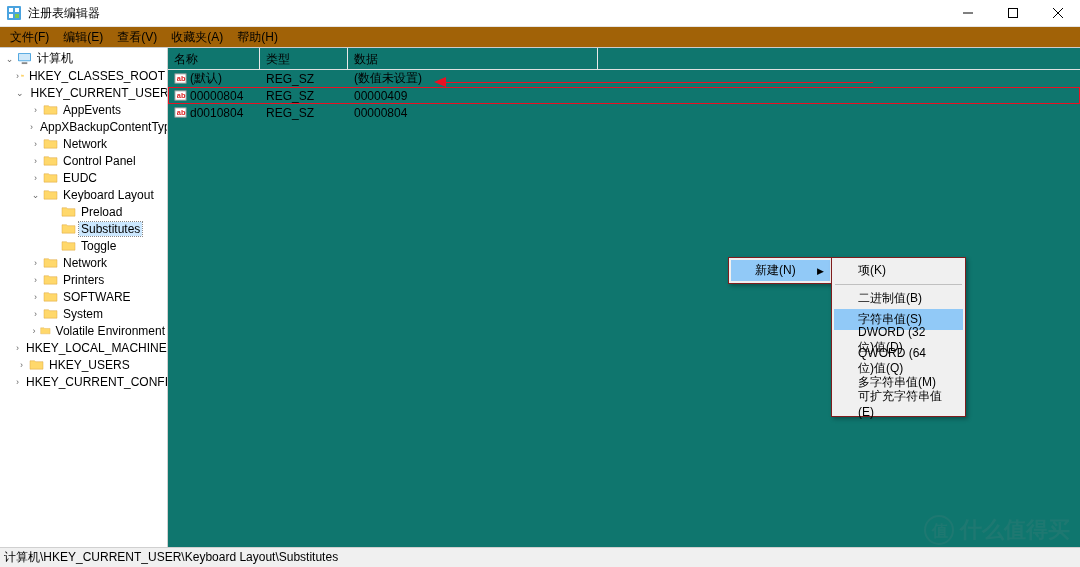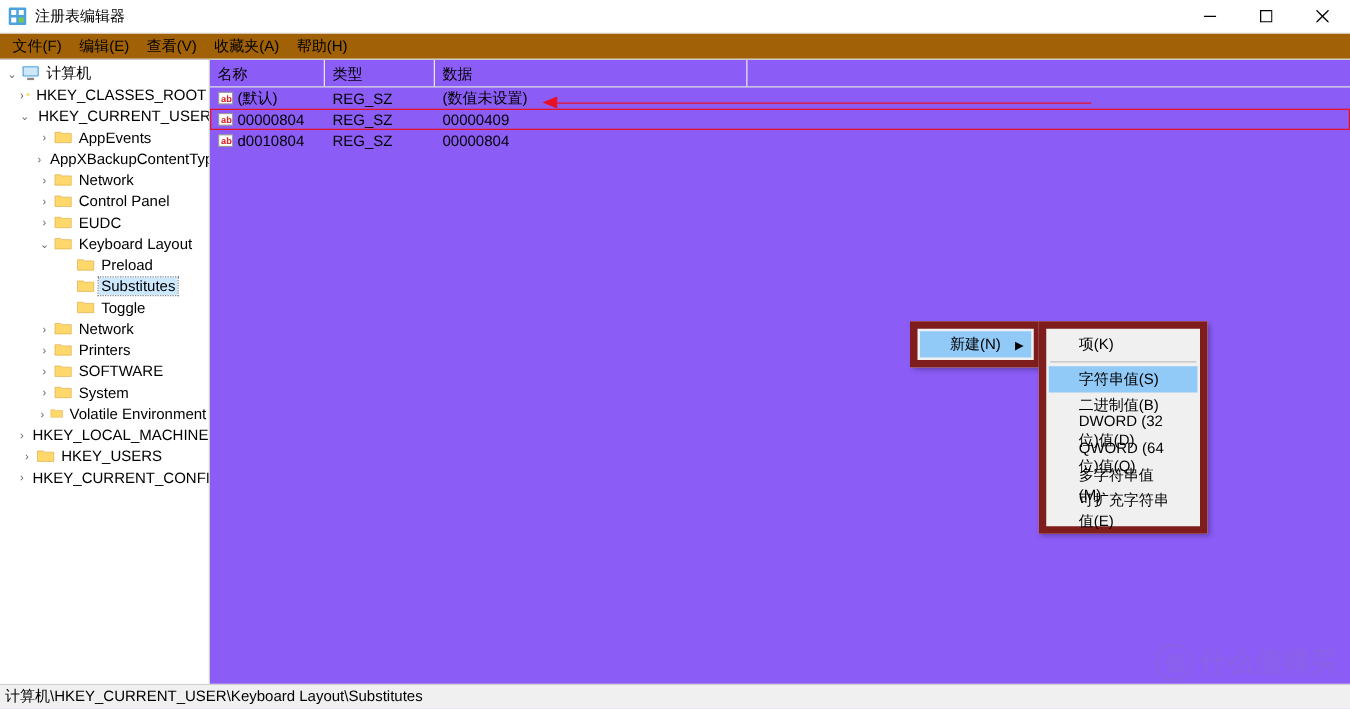--- a/index.html
+++ b/index.html
@@ -20,39 +20,39 @@
     .tree-node { display: flex; align-items: center; height: 17px; padding-left: 4px; white-space: nowrap; cursor: pointer; }
     .tree-node.selected .label-wrap { background: #cce8ff; outline: 1px dotted #888; }
     .expand { width: 11px; text-align: center; color: #666; font-size: 9px; margin-right: 2px; user-select: none; }
     .folder-icon { width: 15px; height: 13px; margin-right: 3px; }
     .comp-icon { width: 15px; height: 13px; margin-right: 3px; }
     .label-wrap { padding: 0 2px; }
     .ind-1 { padding-left: 16px; }
     .ind-2 { padding-left: 30px; }
     .ind-3 { padding-left: 48px; }
     
-    .list-panel { flex: 1; background: #8b5cf6; position: relative; }
+    .list-panel { flex: 1; background: #0f766e; position: relative; }
     .list-header { display: flex; height: 22px; border-bottom: 1px solid #e0e0e0; }
     .col-header { padding: 3px 6px; border-right: 1px solid #e8e8e8; font-size: 12px; cursor: pointer; }
     .col-name { width: 92px; }
     .col-type { width: 88px; }
     .col-data { width: 250px; }
     
     .list-row { display: flex; height: 17px; align-items: center; cursor: pointer; }
     .list-row.highlighted { outline: 1px solid #e81123; outline-offset: -1px; }
     .cell { padding: 0 6px; font-size: 12px; overflow: hidden; white-space: nowrap; }
     .cell.name { width: 92px; display: flex; align-items: center; gap: 3px; }
     .cell.type { width: 88px; }
     .cell.data { width: 250px; }
     .reg-icon { width: 13px; height: 13px; flex-shrink: 0; }
     
     .arrow-line { position: absolute; height: 1px; background: #e81123; }
     .arrow-head { position: absolute; }
     
-    .context-menu { position: absolute; background: #f0f0f0; border: 6px solid #7f1d1d; box-shadow: 2px 2px 4px rgba(0,0,0,0.3); padding: 2px; }
+    .context-menu { position: absolute; background: #f0f0f0; border: 1px solid #7f1d1d; box-shadow: 2px 2px 4px rgba(0,0,0,0.3); padding: 2px; }
     .ctx-parent { left: 728px; top: 257px; width: 105px; }
     .ctx-sub { left: 831px; top: 257px; width: 135px; }
     .ctx-item { height: 21px; display: flex; align-items: center; padding: 0 20px 0 24px; cursor: pointer; position: relative; }
     .ctx-item.hl { background: #91c9f7; }
     .ctx-item .arrow-r { position: absolute; right: 6px; font-size: 9px; }
     .ctx-sep { height: 1px; background: #c0c0c0; margin: 3px 1px; }
     
     .statusbar { height: 20px; border-top: 1px solid #d0d0d0; display: flex; align-items: center; padding: 0 4px; font-size: 12px; background: #f0f0f0; }
     
     .watermark { position: absolute; right: 10px; bottom: 22px; opacity: 0.12; font-size: 22px; font-weight: bold; color: #888; display: flex; align-items: center; gap: 6px; pointer-events: none; }
@@ -295,25 +295,25 @@
   <div class="ctx-item hl">
     <span>新建(N)</span>
     <span class="arrow-r">▶</span>
   </div>
 </div>
 <div class="context-menu ctx-sub">
   <div class="ctx-item">
       <span>项(K)</span>
     </div>
   <div class="ctx-sep"></div>
+  <div class="ctx-item">
+      <span>二进制值(B)</span>
+    </div>
   <div class="ctx-item hl">
       <span>字符串值(S)</span>
-    </div>
-  <div class="ctx-item">
-      <span>二进制值(B)</span>
     </div>
   <div class="ctx-item">
       <span>DWORD (32 位)值(D)</span>
     </div>
   <div class="ctx-item">
       <span>QWORD (64 位)值(Q)</span>
     </div>
   <div class="ctx-item">
       <span>多字符串值(M)</span>
     </div>

